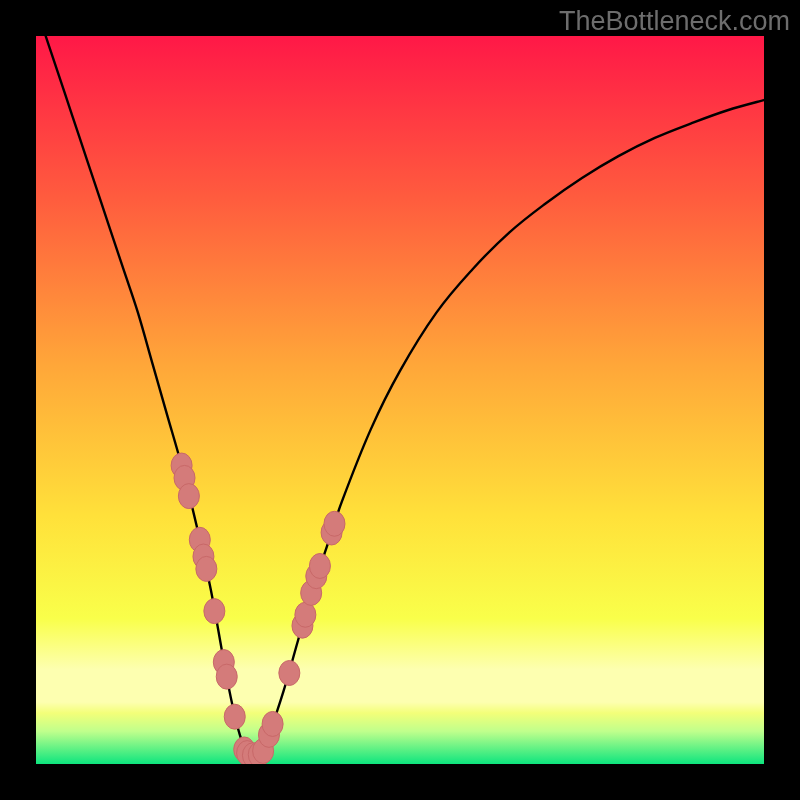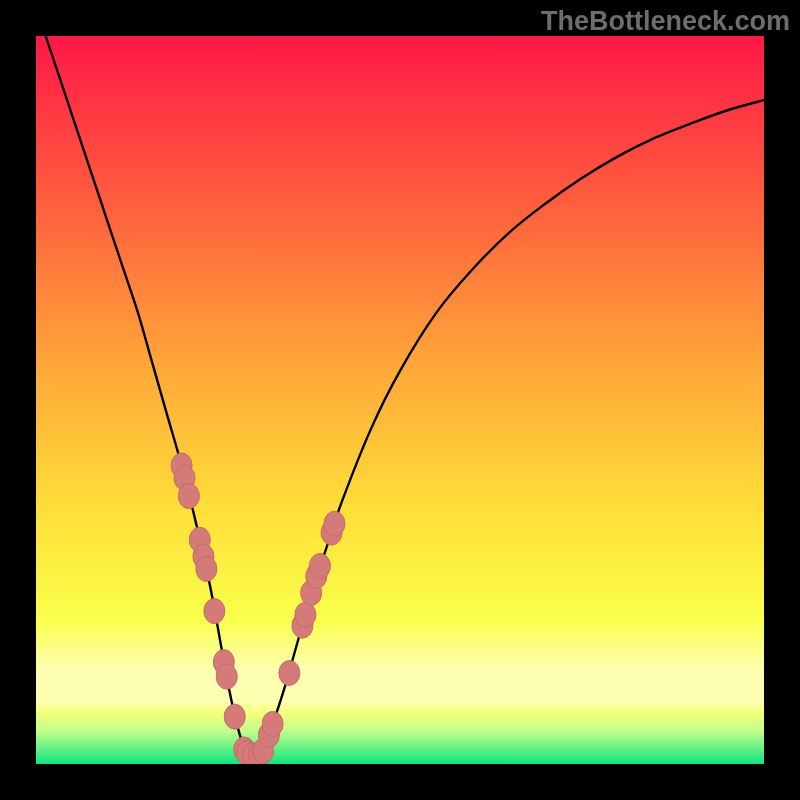--- a/index.html
+++ b/index.html
@@ -26,21 +26,21 @@
     width: 728px;
     height: 728px;
     overflow: hidden;
   }
   .watermark {
     position: absolute;
     top: 6px;
     right: 10px;
     color: #6d6d6d;
     font-size: 27px;
-    font-weight: 700;
+    font-weight: 400;
     letter-spacing: 0px;
     font-family: Arial, Helvetica, sans-serif;
   }
   svg {
     display: block;
   }
 </style>
 </head>
 <body>
 

